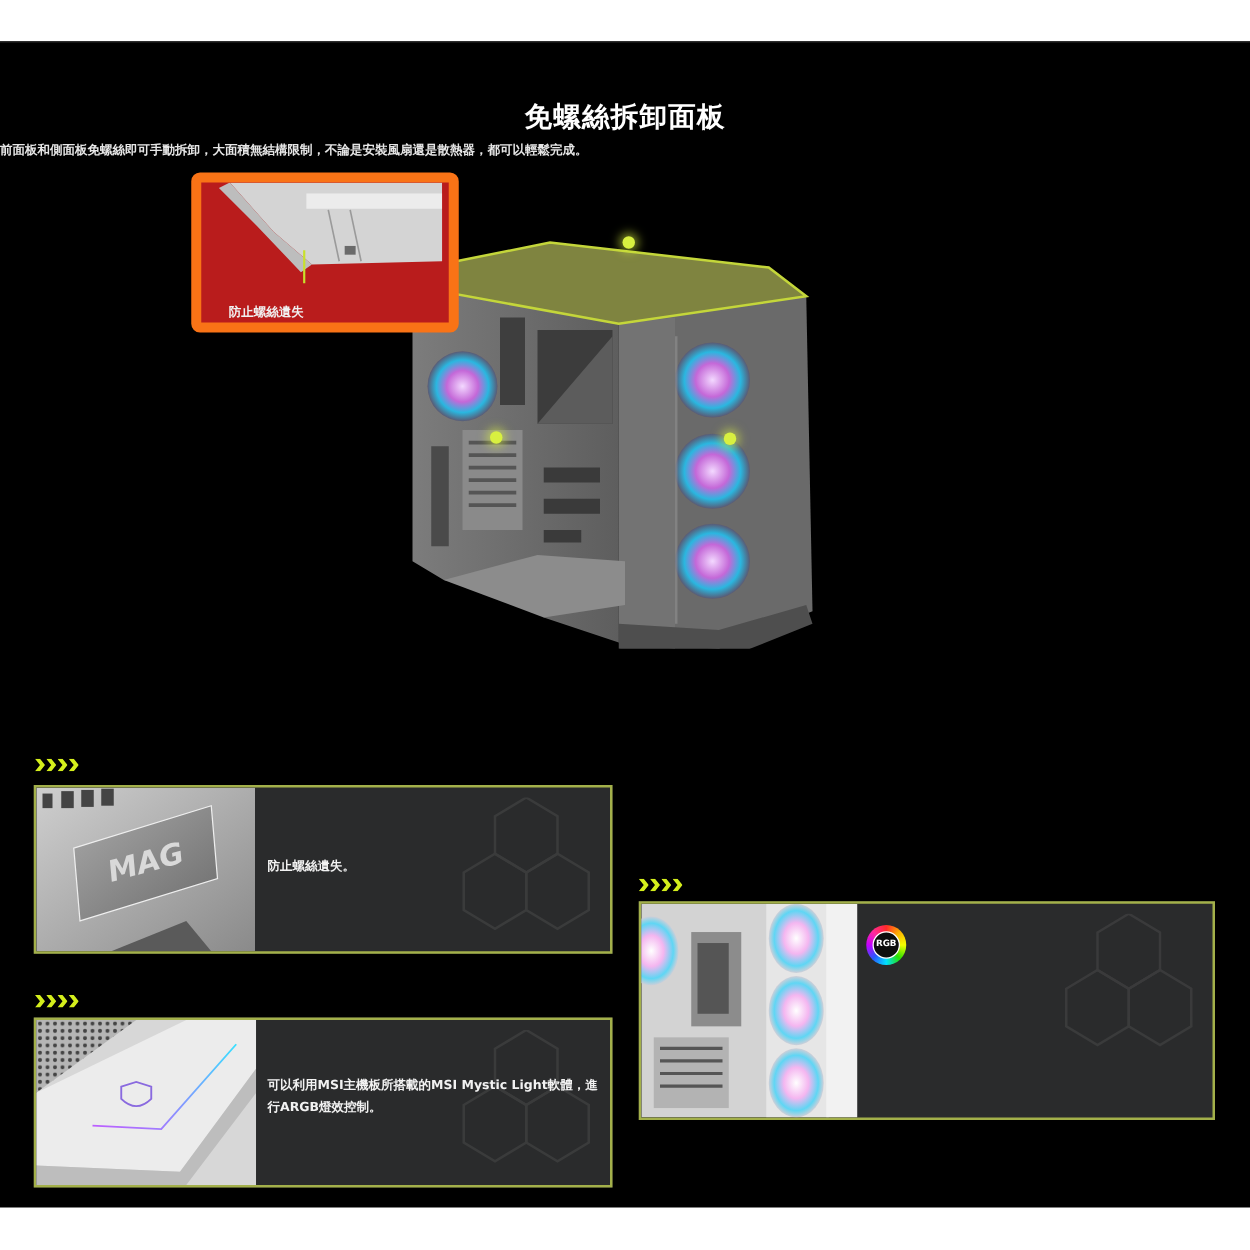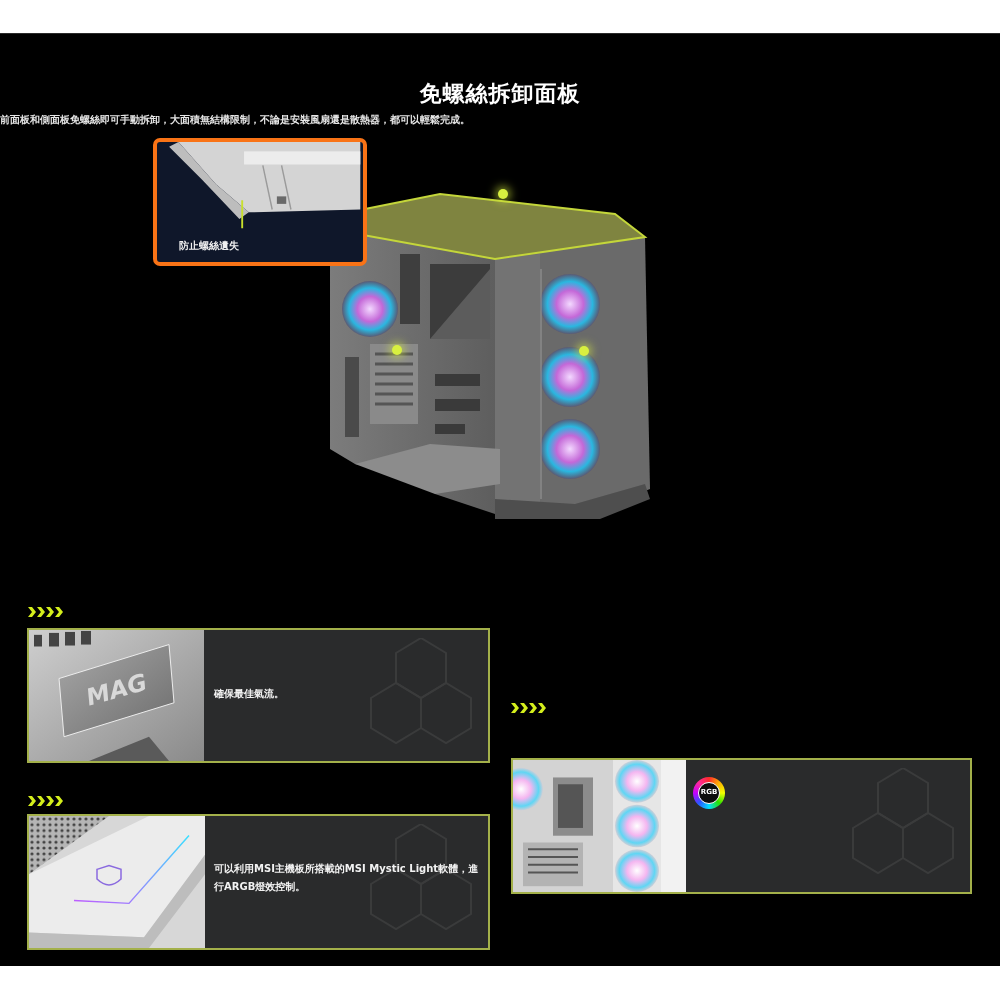--- a/index.html
+++ b/index.html
@@ -26,21 +26,21 @@
 
   .hotspot {
     position: absolute; width: 10px; height: 10px; border-radius: 50%;
     background: #d8f040; box-shadow: 0 0 8px 3px rgba(216,240,64,0.55);
     cursor: pointer;
   }
 
   
   .callout {
     position: absolute; left: 153px; top: 104px; width: 214px; height: 128px;
-    border: 4px solid #f97316; border-radius: 7px; background: #0f172a; overflow: hidden;
+    border: 8px solid #f97316; border-radius: 7px; background: #b91c1c; overflow: hidden;
   }
   .callout-img { position: absolute; left: 0; top: 0; width: 100%; height: 100%; }
   .callout-label {
     position: absolute; left: 22px; top: 97px; color: #f0f0f0; font-size: 10px; font-weight: bold;
   }
 
   
   .chevrons {
     position: absolute; color: #d4ee1c; font-size: 11px; font-weight: bold; letter-spacing: -3px;
     height: 14px; line-height: 14px;
@@ -180,21 +180,21 @@
         <polygon points="60,135 120,110 140,135" fill="#5a5a5a"></polygon>
       </svg>
     </div>
     <svg class="hexbg" viewBox="0 0 110 120">
       <g fill="none" stroke="#9a9a9a" stroke-width="2">
         <polygon points="30,15 55,0 80,15 80,45 55,60 30,45"></polygon>
         <polygon points="55,60 80,45 105,60 105,90 80,105 55,90"></polygon>
         <polygon points="5,60 30,45 55,60 55,90 30,105 5,90"></polygon>
       </g>
     </svg>
-    <div class="card-text" style="left:185px; top:55px; width:260px;">確保最佳氣流。</div>
+    <div class="card-text" style="left:185px; top:55px; width:260px;">防止螺絲遺失。</div>
   </div>
 
   <div class="chevrons" style="left:28px; top:762px;">
     <span class="chev"><svg viewBox="0 0 8 10">
           <polygon points="0,0 4,0 8,5 4,10 0,10 4,5" fill="#d4ee1c"></polygon>
         </svg></span><span class="chev"><svg viewBox="0 0 8 10">
           <polygon points="0,0 4,0 8,5 4,10 0,10 4,5" fill="#d4ee1c"></polygon>
         </svg></span><span class="chev"><svg viewBox="0 0 8 10">
           <polygon points="0,0 4,0 8,5 4,10 0,10 4,5" fill="#d4ee1c"></polygon>
         </svg></span><span class="chev"><svg viewBox="0 0 8 10">
@@ -236,21 +236,21 @@
     <span class="chev"><svg viewBox="0 0 8 10">
           <polygon points="0,0 4,0 8,5 4,10 0,10 4,5" fill="#d4ee1c"></polygon>
         </svg></span><span class="chev"><svg viewBox="0 0 8 10">
           <polygon points="0,0 4,0 8,5 4,10 0,10 4,5" fill="#d4ee1c"></polygon>
         </svg></span><span class="chev"><svg viewBox="0 0 8 10">
           <polygon points="0,0 4,0 8,5 4,10 0,10 4,5" fill="#d4ee1c"></polygon>
         </svg></span><span class="chev"><svg viewBox="0 0 8 10">
           <polygon points="0,0 4,0 8,5 4,10 0,10 4,5" fill="#d4ee1c"></polygon>
         </svg></span>
   </div>
-  <div class="card" style="left:511px; top:687px; width:461px; height:136px;margin-top:37px;">
+  <div class="card" style="left:511px; top:687px; width:461px; height:175px;">
     <div class="card-img" style="width:173px;">
       <svg viewBox="0 0 173 136" preserveAspectRatio="none">
         <defs>
           <radialGradient id="fan2" cx="0.5" cy="0.5" r="0.5">
             <stop offset="0" stop-color="#ffffff"></stop>
             <stop offset="0.45" stop-color="#f4b6f0"></stop>
             <stop offset="0.8" stop-color="#5fd6f4"></stop>
             <stop offset="1" stop-color="#cfcfd8"></stop>
           </radialGradient>
         </defs>

